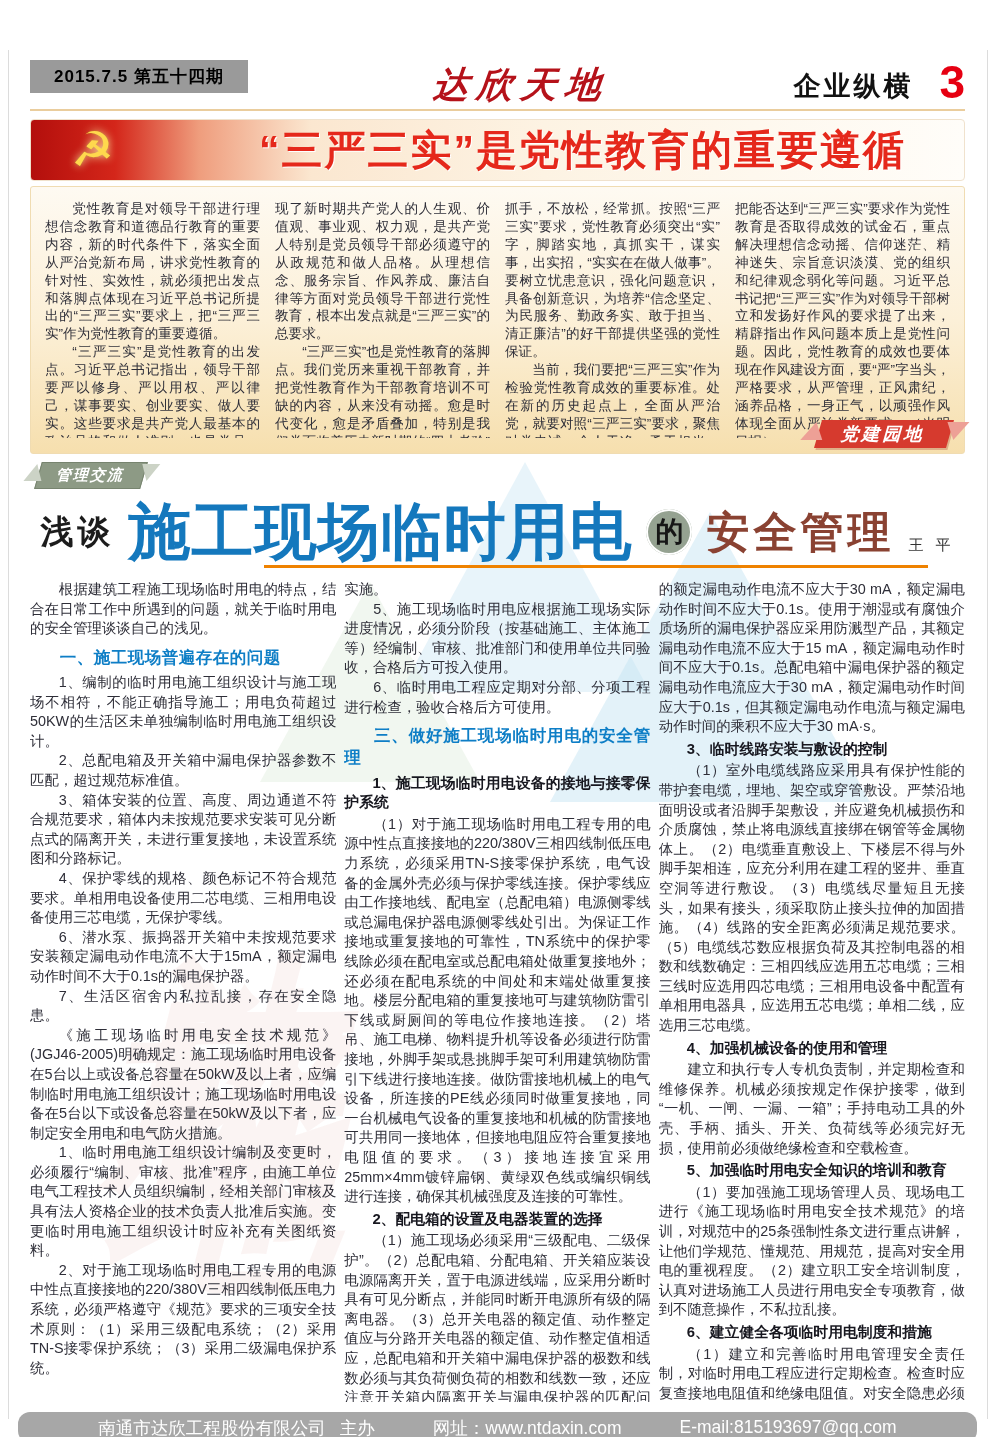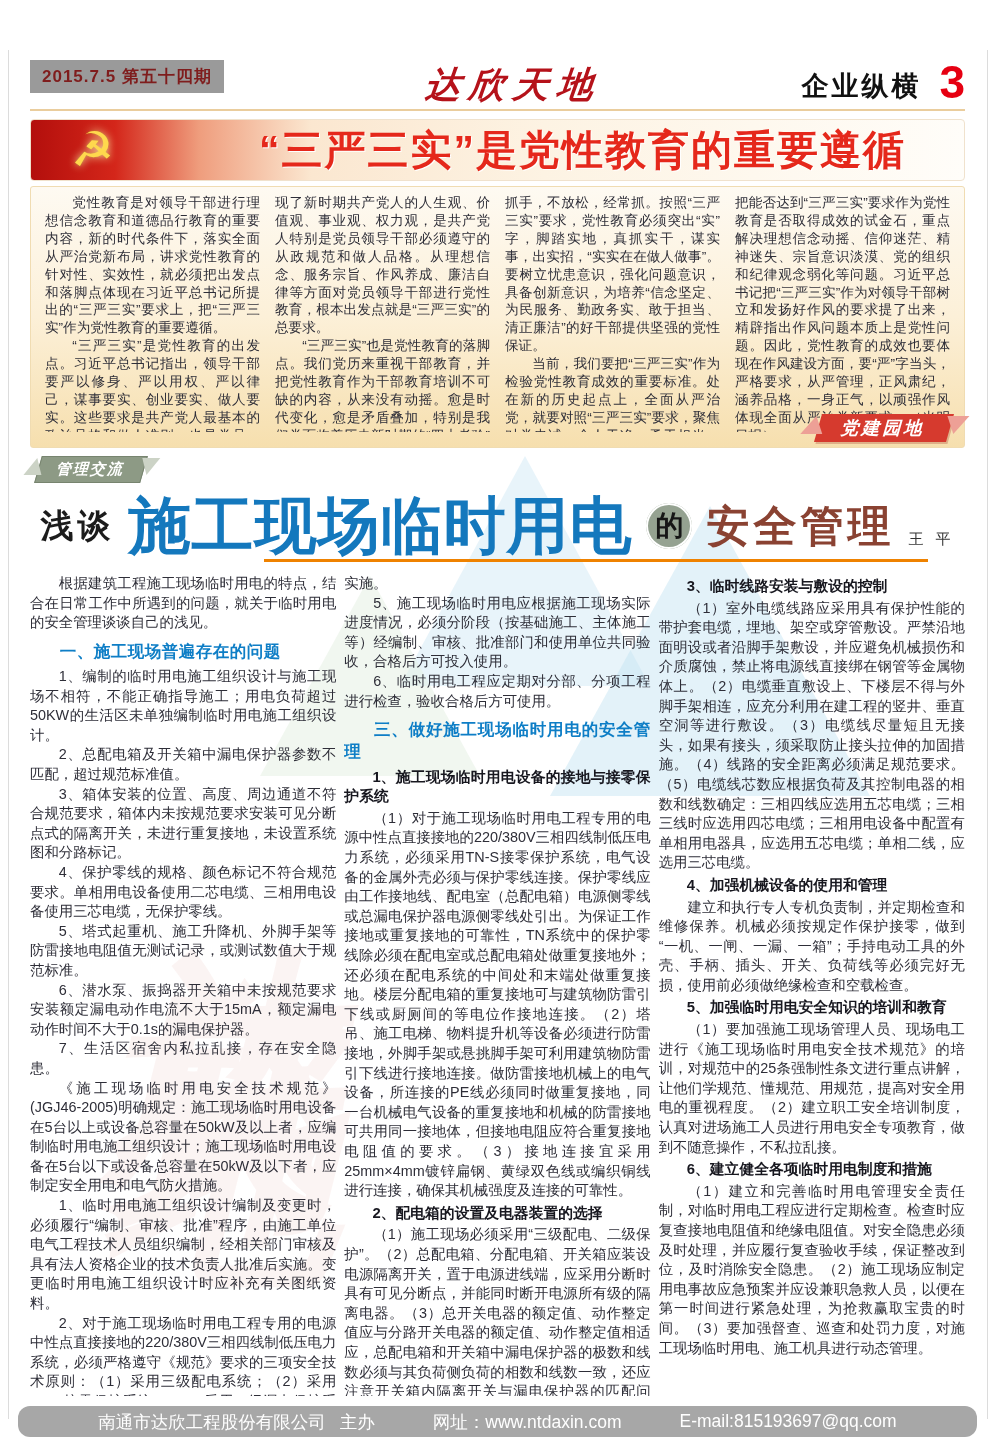--- a/index.html
+++ b/index.html
@@ -4,42 +4,42 @@
 <style>
   html,body{margin:0;padding:0;background:#f4f4f4;}
   .page{position:relative;width:995px;height:1437px;background:#fff;overflow:hidden;
         font-family:"Liberation Sans","DejaVu Sans",sans-serif;color:#2e2e38;margin:0 auto;}
   .frame{position:absolute;left:8px;right:7px;top:50px;bottom:18px;
          border-left:1px solid #dcdcdc;border-right:1px solid #dcdcdc;pointer-events:none;}
   .inner{position:absolute;left:30px;right:30px;top:56px;}
 
   
   .hdr{display:flex;align-items:flex-end;justify-content:space-between;height:46px;}
-  .date-box{background:#9a9a9a;color:#7f1d1d;font-size:17px;font-weight:bold;
-            padding:5px 12px;letter-spacing:1px;align-self:flex-start;margin-top:4px;}
+  .date-box{background:#9a9a9a;color:#000000;font-size:17px;font-weight:bold;
+            padding:5px 24px;letter-spacing:1px;align-self:flex-start;margin-top:4px;}
   .masthead{font-family:"DejaVu Serif","Liberation Serif",serif;font-style:italic;font-weight:bold;
             font-size:36px;color:#b5121a;letter-spacing:8px;line-height:1;transform:skewX(-6deg);}
-  .section{display:flex;align-items:flex-end;gap:18px;}
+  .section{display:flex;align-items:flex-end;gap:26px;}
   .sec-name{font-size:27px;font-weight:bold;color:#111;letter-spacing:3px;line-height:1.1;}
   .page-num{font-size:46px;font-weight:900;color:#e60012;line-height:.85;}
   .hdr-rule{margin-top:7px;border-top:2px solid #eacd9d;}
 
   
   .banner{position:relative;margin-top:8px;height:60px;border-radius:4px;border:1px solid #f0e2cd;
           overflow:hidden;display:flex;align-items:center;
           background:linear-gradient(90deg,#b30f0c 0%,#d4261a 9%,#ef9d7d 18%,#fbe7d0 30%,#fdf3e3 55%,#fffdf9 100%);}
   .emblem{position:absolute;left:40px;top:1px;font-size:48px;line-height:58px;color:#ffd84d;
           text-shadow:0 0 8px #fff3b0,0 0 2px #a87b00;}
   .banner h1{flex:1;margin:0;padding-left:170px;text-align:center;font-size:41px;font-weight:900;
              color:#e5281b;letter-spacing:2px;line-height:58px;white-space:nowrap;
              text-shadow:1px 1px 0 #fff;}
 
   
   .art1{position:relative;margin-top:5px;border:1px solid #f0dcb2;border-radius:3px;
-        padding:7px 14px 15px;height:238px;
+        padding:13px 14px 15px;height:238px;
         background:linear-gradient(180deg,#fefaf2 0%,#fcf0d8 50%,#f6dfae 100%);}
   .a1-cols{display:flex;gap:15px;height:100%;}
   .a1-col{flex:1;overflow:hidden;}
   .a1-col .blk{font-size:13.6px;line-height:17.9px;}
   .tag-red{position:absolute;right:14px;bottom:5px;background:#d63a2e;color:#fff;font-weight:bold;
            font-size:18px;letter-spacing:3px;padding:2px 24px;transform:skewX(-16deg);
            box-shadow:2px 2px 0 rgba(150,30,20,.25);}
   .tag-red::before{content:"";position:absolute;left:-16px;top:2px;border-left:11px solid transparent;
            border-right:11px solid transparent;border-bottom:18px solid #eda096;}
   .tag-red::after{content:"";position:absolute;right:-16px;top:2px;border-left:11px solid transparent;
@@ -156,38 +156,38 @@
       <div class="orange-rule"></div>
 
       <div class="a2-cols">
         <div class="a2-col">
             <p class="blk b-p">根据建筑工程施工现场临时用电的特点，结合在日常工作中所遇到的问题，就关于临时用电的安全管理谈谈自己的浅见。</p>
             <p class="blk b-h1">一、施工现场普遍存在的问题</p>
             <p class="blk b-p">1、编制的临时用电施工组织设计与施工现场不相符，不能正确指导施工；用电负荷超过50KW的生活区未单独编制临时用电施工组织设计。</p>
             <p class="blk b-p">2、总配电箱及开关箱中漏电保护器参数不匹配，超过规范标准值。</p>
             <p class="blk b-p">3、箱体安装的位置、高度、周边通道不符合规范要求，箱体内未按规范要求安装可见分断点式的隔离开关，未进行重复接地，未设置系统图和分路标记。</p>
             <p class="blk b-p">4、保护零线的规格、颜色标记不符合规范要求。单相用电设备使用二芯电缆、三相用电设备使用三芯电缆，无保护零线。</p>
-            <p class="blk b-p">5、塔式起重机、施工升降机、外脚手架等防雷接地电阻值无测试记录，或测试数值大于规范标准。</p>
             <p class="blk b-p">6、潜水泵、振捣器开关箱中未按规范要求安装额定漏电动作电流不大于15mA，额定漏电动作时间不大于0.1s的漏电保护器。</p>
             <p class="blk b-p">7、生活区宿舍内私拉乱接，存在安全隐患。</p>
             <p class="blk b-p">《施工现场临时用电安全技术规范》(JGJ46-2005)明确规定：施工现场临时用电设备在5台以上或设备总容量在50kW及以上者，应编制临时用电施工组织设计；施工现场临时用电设备在5台以下或设备总容量在50kW及以下者，应制定安全用电和电气防火措施。</p>
             <p class="blk b-p">1、临时用电施工组织设计编制及变更时，必须履行“编制、审核、批准”程序，由施工单位电气工程技术人员组织编制，经相关部门审核及具有法人资格企业的技术负责人批准后实施。变更临时用电施工组织设计时应补充有关图纸资料。</p>
             <p class="blk b-p">2、对于施工现场临时用电工程专用的电源中性点直接接地的220/380V三相四线制低压电力系统，必须严格遵守《规范》要求的三项安全技术原则：（1）采用三级配电系统；（2）采用TN-S接零保护系统；（3）采用二级漏电保护系统。</p>
           </div>
         <div class="a2-col">
             <p class="blk b-cont">实施。</p>
             <p class="blk b-p">5、施工现场临时用电应根据施工现场实际进度情况，必须分阶段（按基础施工、主体施工等）经编制、审核、批准部门和使用单位共同验收，合格后方可投入使用。</p>
             <p class="blk b-p">6、临时用电工程应定期对分部、分项工程进行检查，验收合格后方可使用。</p>
             <p class="blk b-h1">三、做好施工现场临时用电的安全管理</p>
             <p class="blk b-h2">1、施工现场临时用电设备的接地与接零保护系统</p>
             <p class="blk b-p">（1）对于施工现场临时用电工程专用的电源中性点直接接地的220/380V三相四线制低压电力系统，必须采用TN-S接零保护系统，电气设备的金属外壳必须与保护零线连接。保护零线应由工作接地线、配电室（总配电箱）电源侧零线或总漏电保护器电源侧零线处引出。为保证工作接地或重复接地的可靠性，TN系统中的保护零线除必须在配电室或总配电箱处做重复接地外；还必须在配电系统的中间处和末端处做重复接地。楼层分配电箱的重复接地可与建筑物防雷引下线或厨厕间的等电位作接地连接。（2）塔吊、施工电梯、物料提升机等设备必须进行防雷接地，外脚手架或悬挑脚手架可利用建筑物防雷引下线进行接地连接。做防雷接地机械上的电气设备，所连接的PE线必须同时做重复接地，同一台机械电气设备的重复接地和机械的防雷接地可共用同一接地体，但接地电阻应符合重复接地电阻值的要求。（3）接地连接宜采用25mm×4mm镀锌扁钢、黄绿双色线或编织铜线进行连接，确保其机械强度及连接的可靠性。</p>
             <p class="blk b-h2">2、配电箱的设置及电器装置的选择</p>
             <p class="blk b-p">（1）施工现场必须采用“三级配电、二级保护”。（2）总配电箱、分配电箱、开关箱应装设电源隔离开关，置于电源进线端，应采用分断时具有可见分断点，并能同时断开电源所有级的隔离电器。（3）总开关电器的额定值、动作整定值应与分路开关电器的额定值、动作整定值相适应，总配电箱和开关箱中漏电保护器的极数和线数必须与其负荷侧负荷的相数和线数一致，还应注意开关箱内隔离开关与漏电保护器的匹配问题。（4）配电箱的电器安装板上必须分设N线端子板和PE线端子板。N线端子板必须与金属电器安装板绝缘，PE线端子板必须与金属电器安装板做电气连接。进出线中的N线必须通过N线端子板连接，PE线必须通过PE线端子板连接。（5）每台用电设备必须有各自专用的开关箱，严禁用同一个开关箱直接控制2台及2台以上的用电设备（含插座）。（6）开关箱中漏电保护器</p>
           </div>
         <div class="a2-col">
+            <p class="blk b-cont">的额定漏电动作电流不应大于30 mA，额定漏电动作时间不应大于0.1s。使用于潮湿或有腐蚀介质场所的漏电保护器应采用防溅型产品，其额定漏电动作电流不应大于15 mA，额定漏电动作时间不应大于0.1s。总配电箱中漏电保护器的额定漏电动作电流应大于30 mA，额定漏电动作时间应大于0.1s，但其额定漏电动作电流与额定漏电动作时间的乘积不应大于30 mA·s。</p>
             <p class="blk b-h2">3、临时线路安装与敷设的控制</p>
             <p class="blk b-p">（1）室外电缆线路应采用具有保护性能的带护套电缆，埋地、架空或穿管敷设。严禁沿地面明设或者沿脚手架敷设，并应避免机械损伤和介质腐蚀，禁止将电源线直接绑在钢管等金属物体上。（2）电缆垂直敷设上、下楼层不得与外脚手架相连，应充分利用在建工程的竖井、垂直空洞等进行敷设。（3）电缆线尽量短且无接头，如果有接头，须采取防止接头拉伸的加固措施。（4）线路的安全距离必须满足规范要求。（5）电缆线芯数应根据负荷及其控制电器的相数和线数确定：三相四线应选用五芯电缆；三相三线时应选用四芯电缆；三相用电设备中配置有单相用电器具，应选用五芯电缆；单相二线，应选用三芯电缆。</p>
             <p class="blk b-h2">4、加强机械设备的使用和管理</p>
             <p class="blk b-p">建立和执行专人专机负责制，并定期检查和维修保养。机械必须按规定作保护接零，做到“一机、一闸、一漏、一箱”；手持电动工具的外壳、手柄、插头、开关、负荷线等必须完好无损，使用前必须做绝缘检查和空载检查。</p>
             <p class="blk b-h2">5、加强临时用电安全知识的培训和教育</p>
             <p class="blk b-p">（1）要加强施工现场管理人员、现场电工进行《施工现场临时用电安全技术规范》的培训，对规范中的25条强制性条文进行重点讲解，让他们学规范、懂规范、用规范，提高对安全用电的重视程度。（2）建立职工安全培训制度，认真对进场施工人员进行用电安全专项教育，做到不随意操作，不私拉乱接。</p>
             <p class="blk b-h2">6、建立健全各项临时用电制度和措施</p>
             <p class="blk b-p">（1）建立和完善临时用电管理安全责任制，对临时用电工程应进行定期检查。检查时应复查接地电阻值和绝缘电阻值。对安全隐患必须及时处理，并应履行复查验收手续，保证整改到位，及时消除安全隐患。（2）施工现场应制定用电事故应急预案并应设兼职急救人员，以便在第一时间进行紧急处理，为抢救赢取宝贵的时间。（3）要加强督查、巡查和处罚力度，对施工现场临时用电、施工机具进行动态管理。</p>
           </div>
       </div>

